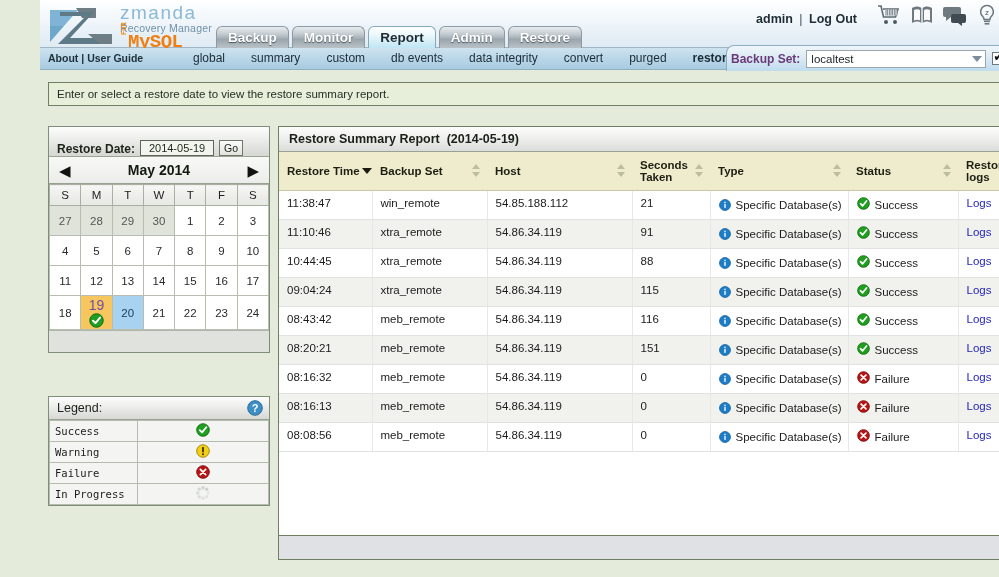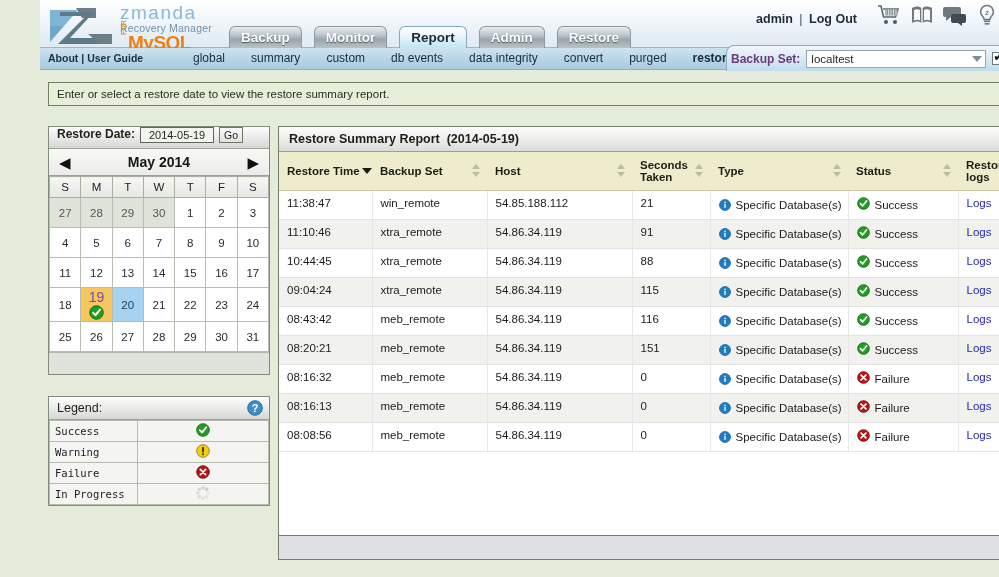--- a/index.html
+++ b/index.html
@@ -23,35 +23,35 @@
     position: absolute; left: 2px; top: 4px; width: 68px; height: 40px;
   }
   .logo-text { position: absolute; left: 74px; top: 0px; width: 116px; }
   .logo-zmanda {
     font-size: 19px; letter-spacing: 1.5px; color: #8bb9d6; font-weight: 400;
     line-height: 19px; margin-top: 1px;
   }
   .logo-rm {
     font-size: 10.5px; color: #6f91a8; line-height: 12px; letter-spacing: .2px;
   }
-  .logo-mysql-row { position: relative; height: 18px; }
+  .logo-mysql-row { position: relative; height: 18px; font-family: Liberation Mono, monospace; }
   .logo-for {
     position: absolute; left: 0px; top: 1px;
     font-size: 7px; color: #f28d1c; font-weight: bold;
     transform: rotate(-90deg); transform-origin: left top;
     letter-spacing: 0px;
   }
   .logo-mysql {
     position: absolute; left: 8px; top: -1px;
     font-size: 19px; font-weight: bold; color: #f07f13;
     letter-spacing: -0.5px; line-height: 19px;
   }
 
   
-  .tabs { position: absolute; left: 189px; top: 26px; height: 22px; display: flex; gap: 12px; }
+  .tabs { position: absolute; left: 176px; top: 26px; height: 22px; display: flex; gap: 3px; }
   .tab {
     height: 22px; min-width: 64px; padding: 0 11px;
     border-radius: 6px 6px 0 0;
     border: 1px solid #8d9aa3; border-bottom: none;
     background: linear-gradient(to bottom, #e8ecee 0%, #c2cacf 35%, #9aa6ad 60%, #b9c2c7 100%);
     color: #ffffff; font-weight: bold; font-size: 13.5px;
     display: flex; align-items: center; justify-content: center;
     text-shadow: 0 1px 1px rgba(60,70,76,.85);
     cursor: pointer;
   }
@@ -128,22 +128,22 @@
     display: flex; align-items: center; padding-left: 8px;
     font-size: 11.5px; color: #243024;
   }
 
   
   .cal-panel {
     position: absolute; left: 8px; top: 126px; width: 222px;
     border: 1px solid #808d7a; background: #fff;
   }
   .cal-head {
-    height: 22px; background: linear-gradient(to bottom, #fdfdfd 0%, #e8e8e6 55%, #d6d6d3 100%);
-    display: flex; align-items: flex-start; padding-left: 8px; gap: 5px;
+    height: 30px; background: linear-gradient(to bottom, #fdfdfd 0%, #e8e8e6 55%, #d6d6d3 100%);
+    display: flex; align-items: flex-end; padding-left: 8px; gap: 5px;
     border-bottom: 1px solid #9aa394;
   }
   .cal-head-lbl { font-size: 12px; font-weight: bold; color: #1c2418; }
   .date-input {
     width: 74px; height: 16px; background: #f3f3ef; border: 1px solid #5d6658;
     font-size: 11px; color: #1b2a16; display: flex; align-items: center;
     justify-content: center; cursor: text;
   }
   .go-btn {
     height: 16px; padding: 0 4px; background: linear-gradient(to bottom,#fbfbfa,#e2e2de);
@@ -407,29 +407,20 @@
             <td><span>18</span></td>
             <td class="evt"><span class="dnum">19</span> <svg class="icon-svg" width="15" height="15" viewBox="0 0 16 16" style="display: inline-block; vertical-align: middle;">
                 <circle cx="8" cy="8" r="7.2" fill="#1f9e1f" stroke="#0d6b0d" stroke-width="1"></circle>
                 <path d="M4.3 8.2 L6.9 10.8 L11.8 4.9" fill="none" stroke="#ffffff" stroke-width="2.1" stroke-linecap="round" stroke-linejoin="round"></path>
               </svg></td>
             <td class="sel"><span>20</span></td>
             <td><span>21</span></td>
             <td><span>22</span></td>
             <td><span>23</span></td>
             <td><span>24</span></td>
-          </tr>
-          <tr>
-            <td><span>25</span></td>
-            <td><span>26</span></td>
-            <td><span>27</span></td>
-            <td><span>28</span></td>
-            <td><span>29</span></td>
-            <td><span>30</span></td>
-            <td><span>31</span></td>
           </tr>
         </tbody>
     </table>
     <div class="cal-foot"></div>
   </div>
 
   <div class="legend-panel">
     <div class="legend-head">
       <span class="legend-head-lbl">Legend:</span>
       <svg width="16" height="16" viewBox="0 0 16 16">

